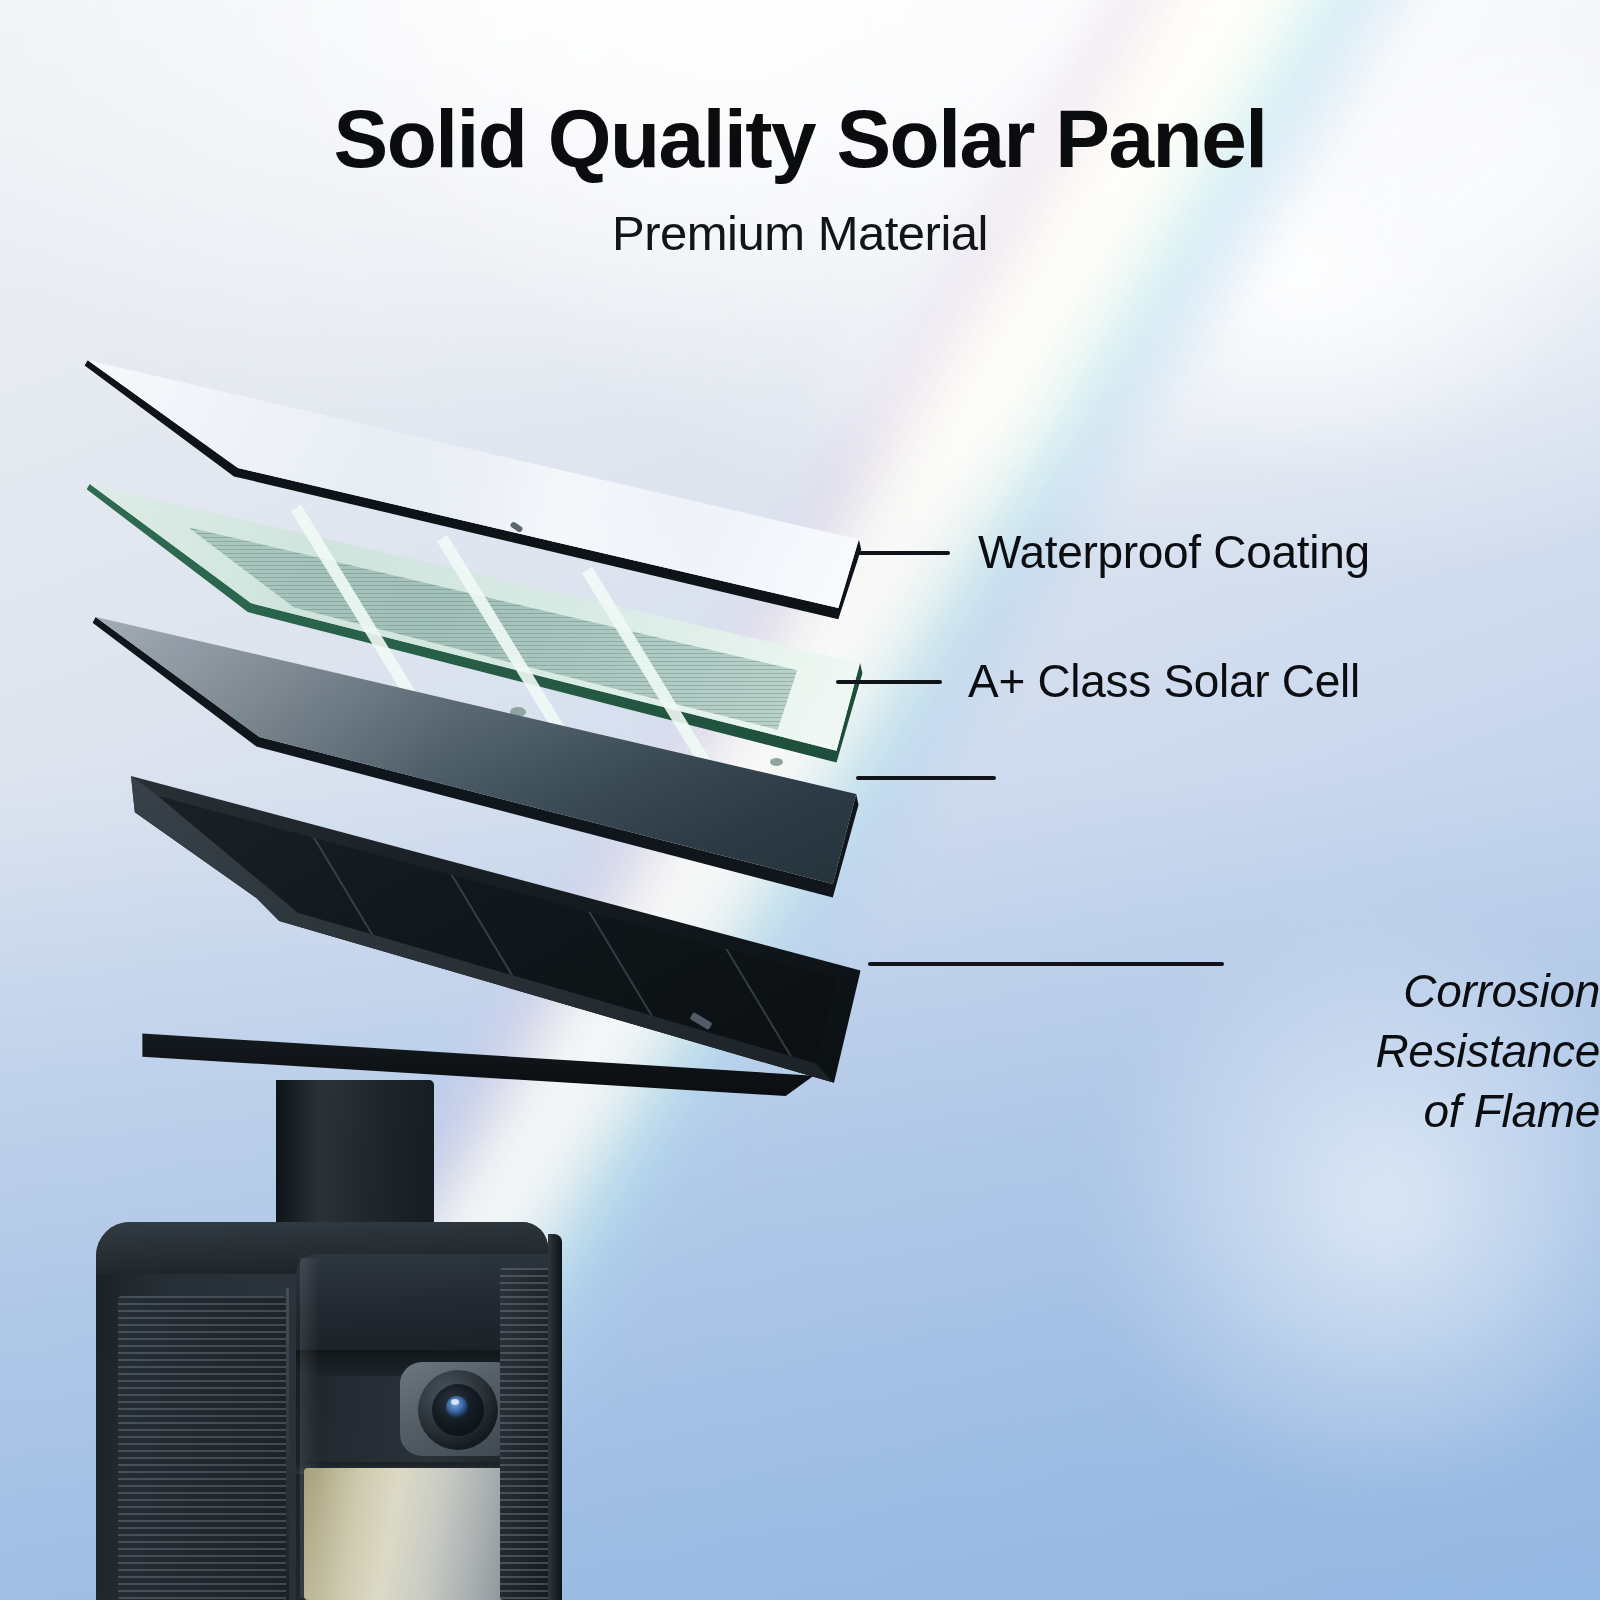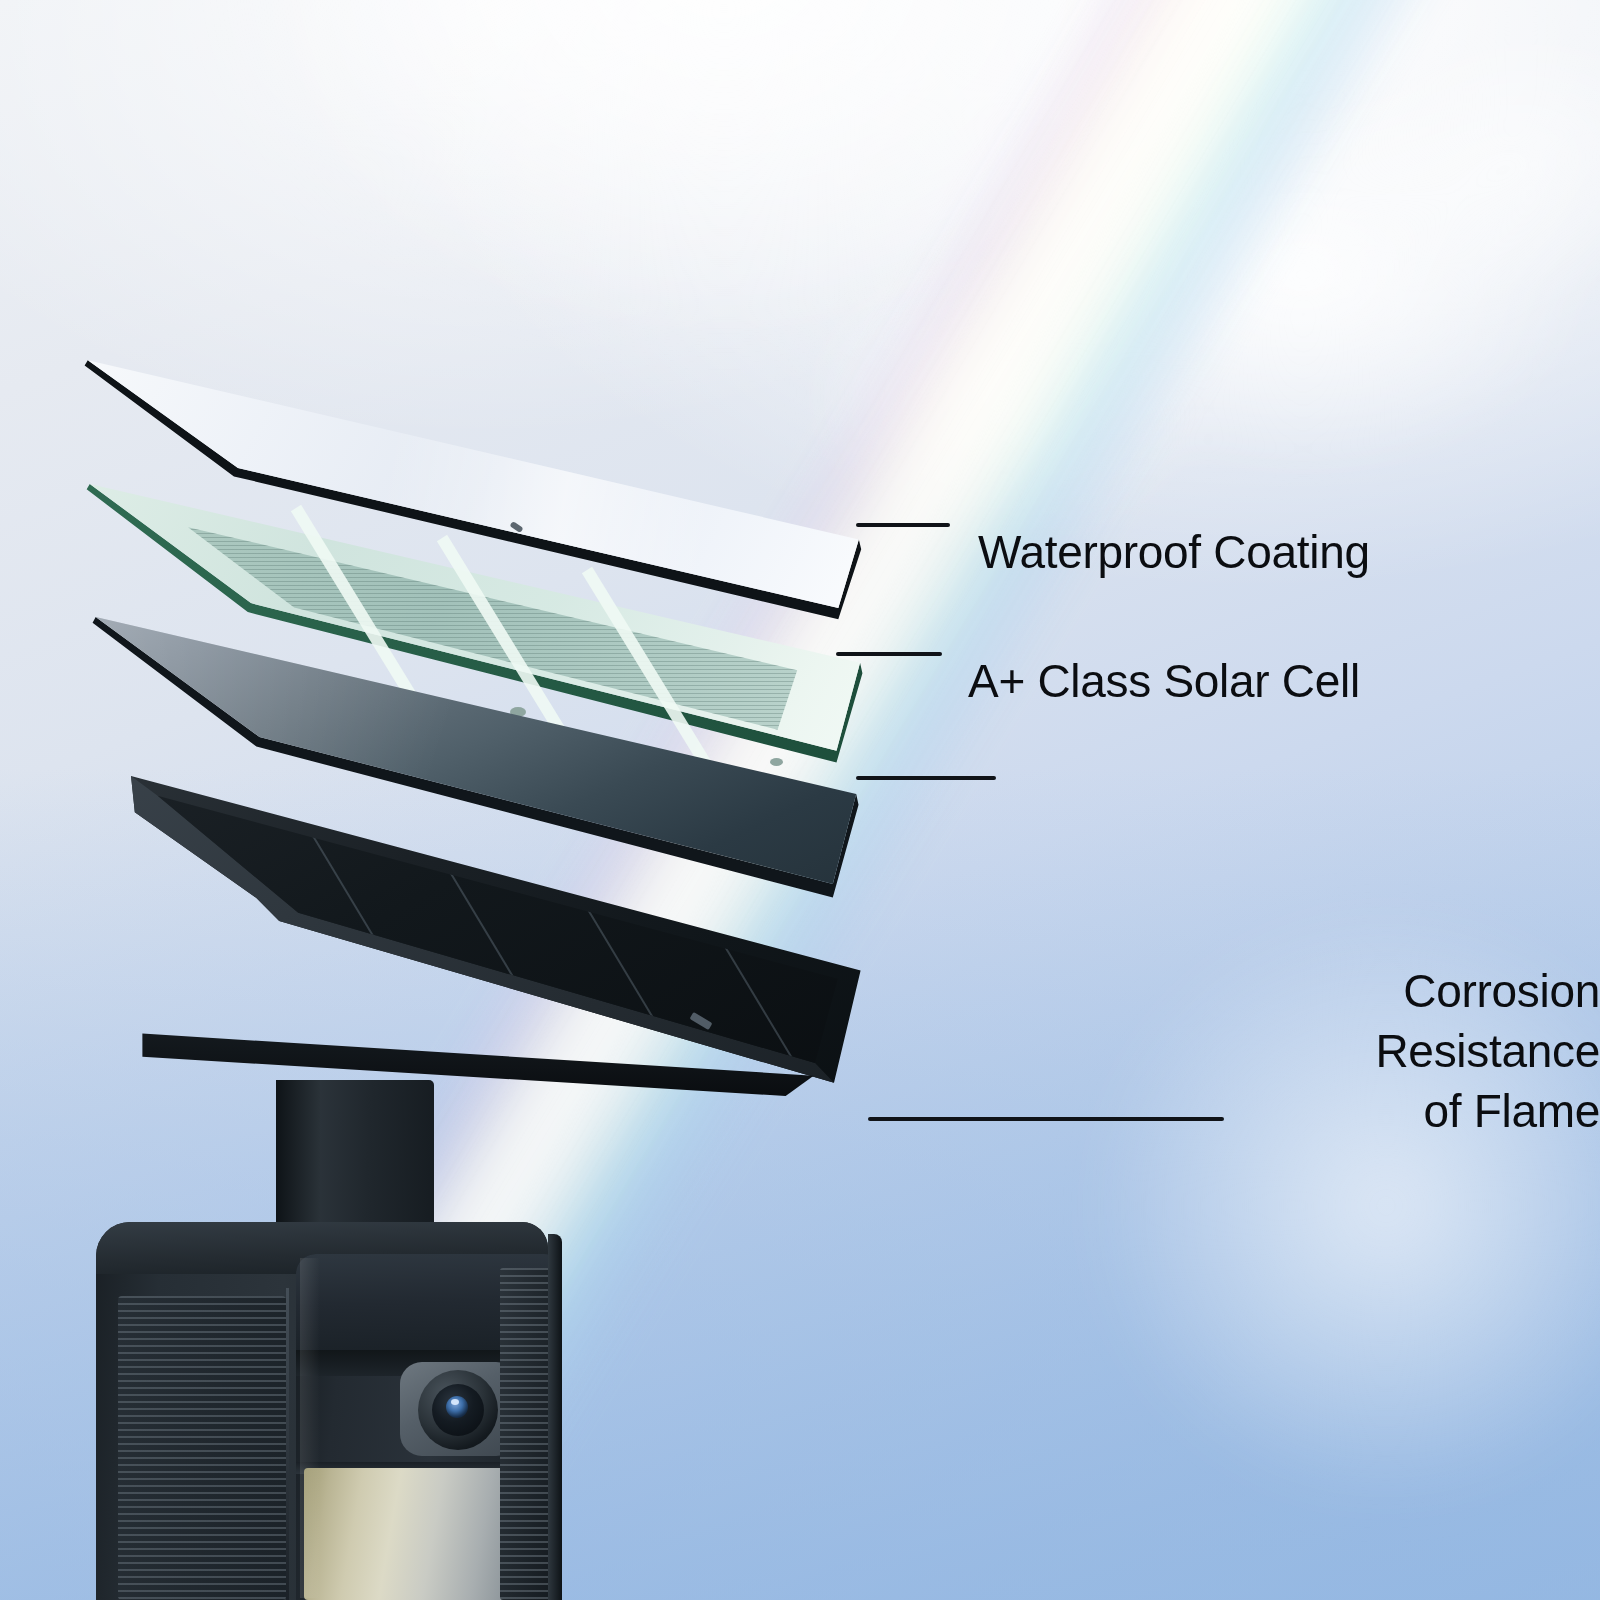--- a/index.html
+++ b/index.html
@@ -96,35 +96,35 @@
     font-family:"Liberation Sans", sans-serif;
   }
   .subtitle{
     margin-top:24px;
     font-size:49px; font-weight:normal; color:#111418;
     letter-spacing:-0.5px;
   }
 
   
   .callouts{ position:absolute; inset:0; z-index:28; }
-  .callout{ position:absolute; display:flex; align-items:flex-start; }
+  .callout{ position:absolute; display:flex; align-items:center; }
   .lead{
     height:4px; background:#101318; border-radius:2px; flex:none;
   }
   .ctext{
     color:#0b0d11; font-size:46px; line-height:1.30;
     letter-spacing:-0.3px; white-space:pre-line; text-align:right;
   }
   .c1{ left:856px; top:523px; }
   .c1 .lead{ width:94px; margin-right:28px; }
   .c2{ left:836px; top:652px; }
   .c2 .lead{ width:106px; margin-right:26px; }
   .c3{ left:856px; top:776px; align-items:center; }
   .c3 .lead{ width:140px; margin-right:24px; }
-  .c4{ left:868px; top:962px; align-items:flex-end; }
+  .c4{ left:868px; top:962px; align-items:flex-start;font-style:italic; }
   .c4 .lead{ width:356px; margin-right:22px; margin-bottom:20px; }
 
   
   .panels{ position:absolute; inset:0; z-index:20; }
 
   .layer{ position:absolute; }
 
   
   .l1{ left:72px; top:342px; width:790px; height:280px; }
   .l1 .face{
@@ -348,20 +348,24 @@
 
   <div class="sky-base"></div>
   <div class="sky-top-white"></div>
   <div class="sun-glow"></div>
   <div class="cloud-haze"></div>
   <div class="sky-bottom-blue"></div>
   <div class="rainbow"></div>
   <div class="rainbow2"></div>
   <div class="glow-right"></div>
 
+  <div class="head">
+    <div class="title">Solid Quality Solar Panel</div>
+    <div class="subtitle">Premium Material</div>
+  </div>
 
   <div class="panels">
 
     <div class="layer l1">
       <div class="face2"></div>
       <div class="face"></div>
       <div class="sheen"></div>
       <div class="notch"></div>
     </div>
 

